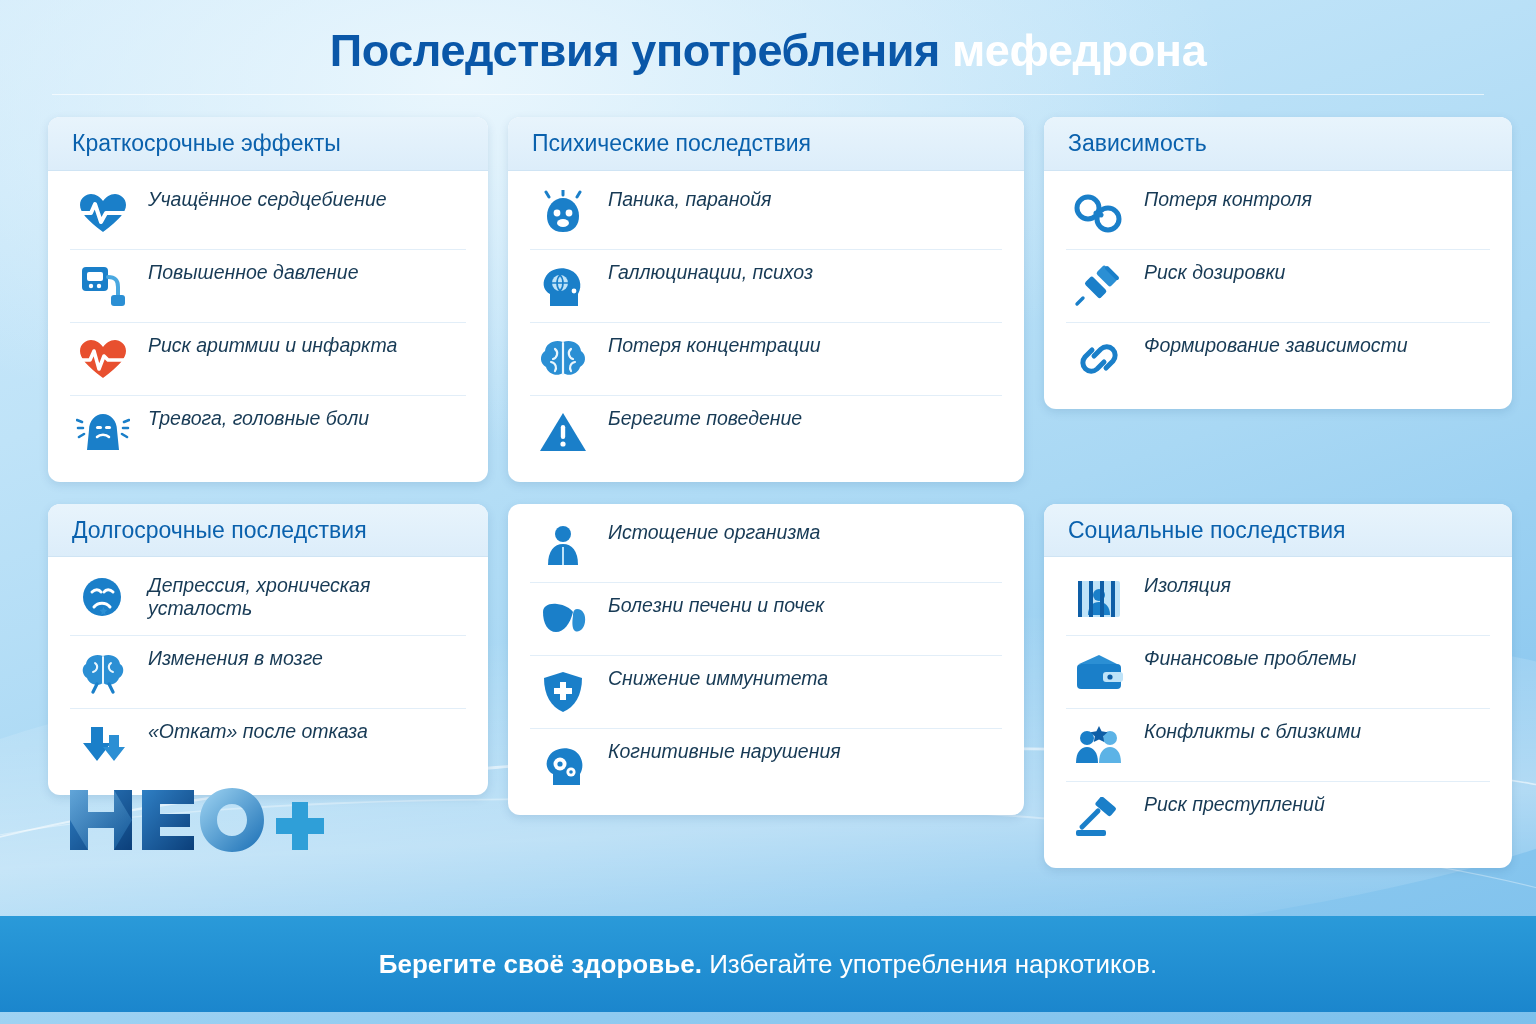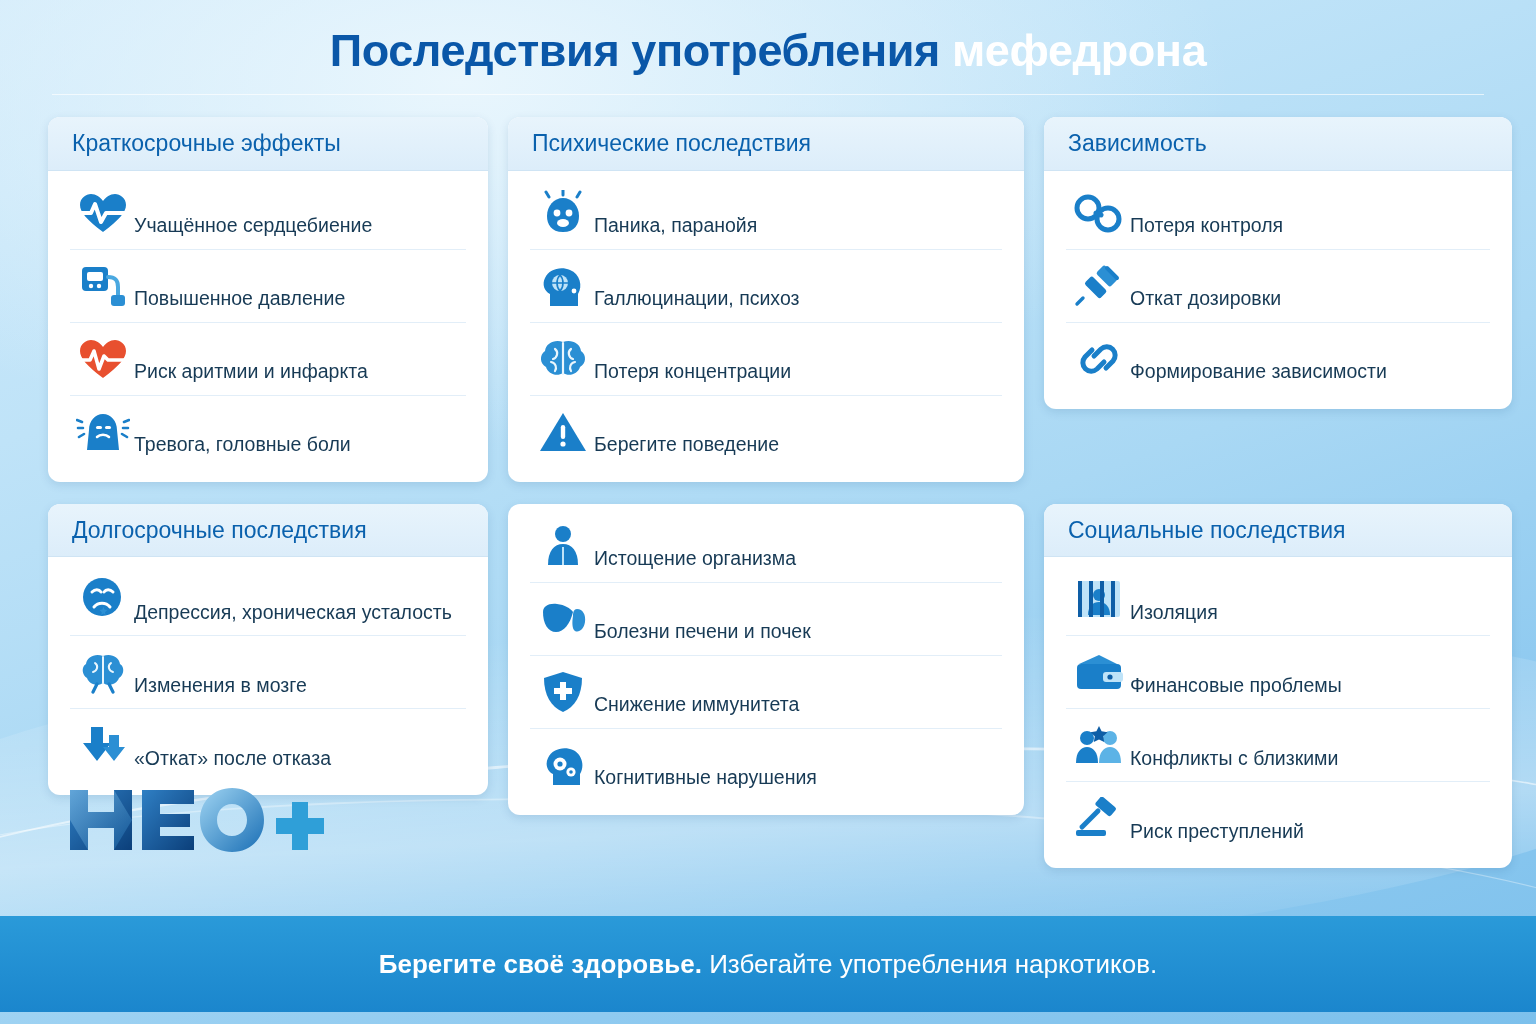--- a/index.html
+++ b/index.html
@@ -100,24 +100,26 @@
     font-size: 23px;
     font-weight: normal;
     color: #0a61ad;
     line-height: 1.1;
   }
   .card-body {
     padding: 6px 22px 14px 22px;
   }
   .row {
     display: flex;
-    align-items: flex-end;
+    align-items: flex-start;
+    gap: 14px;
     padding: 11px 0 11px 2px;
     border-bottom: 1px solid #e2eef8;
     min-height: 50px;
+    font-style: italic;
   }
   .row:last-child {
     border-bottom: none;
   }
   .row-icon {
     width: 62px;
     min-width: 62px;
     height: 50px;
     display: flex;
     align-items: center;
@@ -312,21 +314,21 @@
 
         <div class="row">
           <div class="row-icon">
             <svg width="52" height="44" viewBox="0 0 52 44">
               <rect x="24" y="6" width="20" height="12" rx="2.5" transform="rotate(45 34 12)" fill="#2b8fd4"></rect>
               <rect x="12" y="18" width="22" height="11" rx="2.5" transform="rotate(45 23 23)" fill="#1a7fc9"></rect>
               <path d="M10 34 L4 40" stroke="#1a7fc9" stroke-width="3.4" stroke-linecap="round"></path>
               <path d="M34 4 L44 14" stroke="#1a7fc9" stroke-width="4" stroke-linecap="round"></path>
             </svg>
           </div>
-          <div class="row-label">Откат дозировки</div>
+          <div class="row-label">Риск дозировки</div>
         </div>
 
         <div class="row">
           <div class="row-icon">
             <svg width="54" height="42" viewBox="0 0 54 42">
               <path d="M20 12 L13 19 a8.5 8.5 0 0 0 12 12 l7 -7" fill="none" stroke="#1a7fc9" stroke-width="5" stroke-linecap="round"></path>
               <path d="M34 30 L41 23 a8.5 8.5 0 0 0 -12 -12 l-7 7" fill="none" stroke="#1a7fc9" stroke-width="5" stroke-linecap="round"></path>
             </svg>
           </div>
           <div class="row-label">Формирование зависимости</div>

